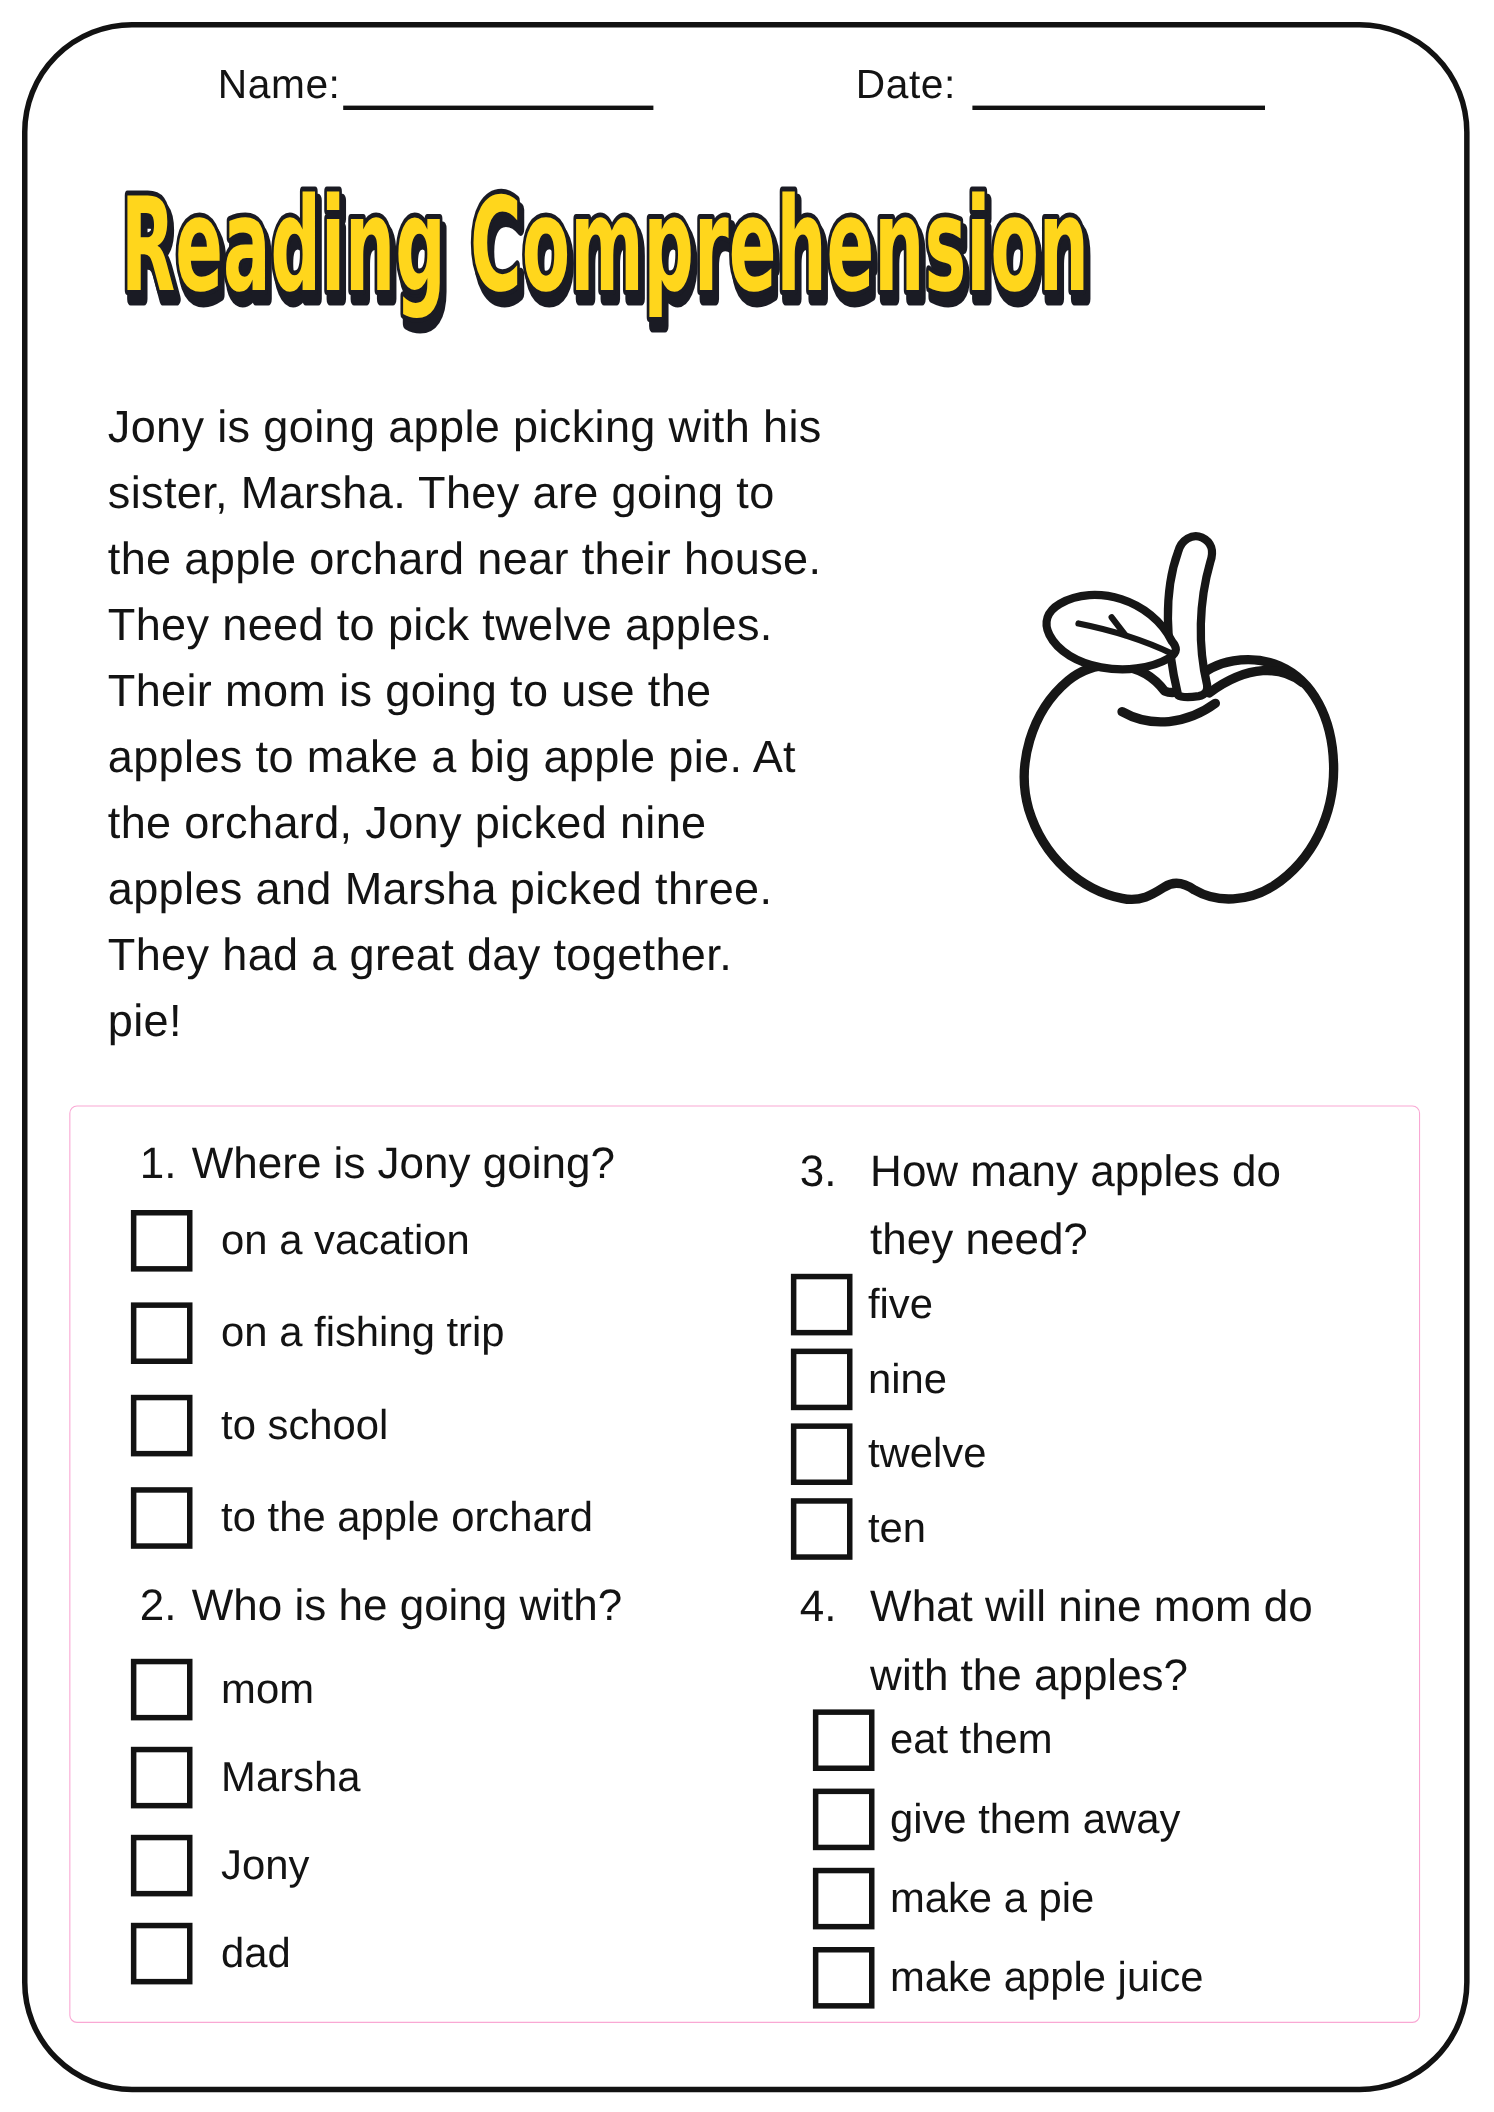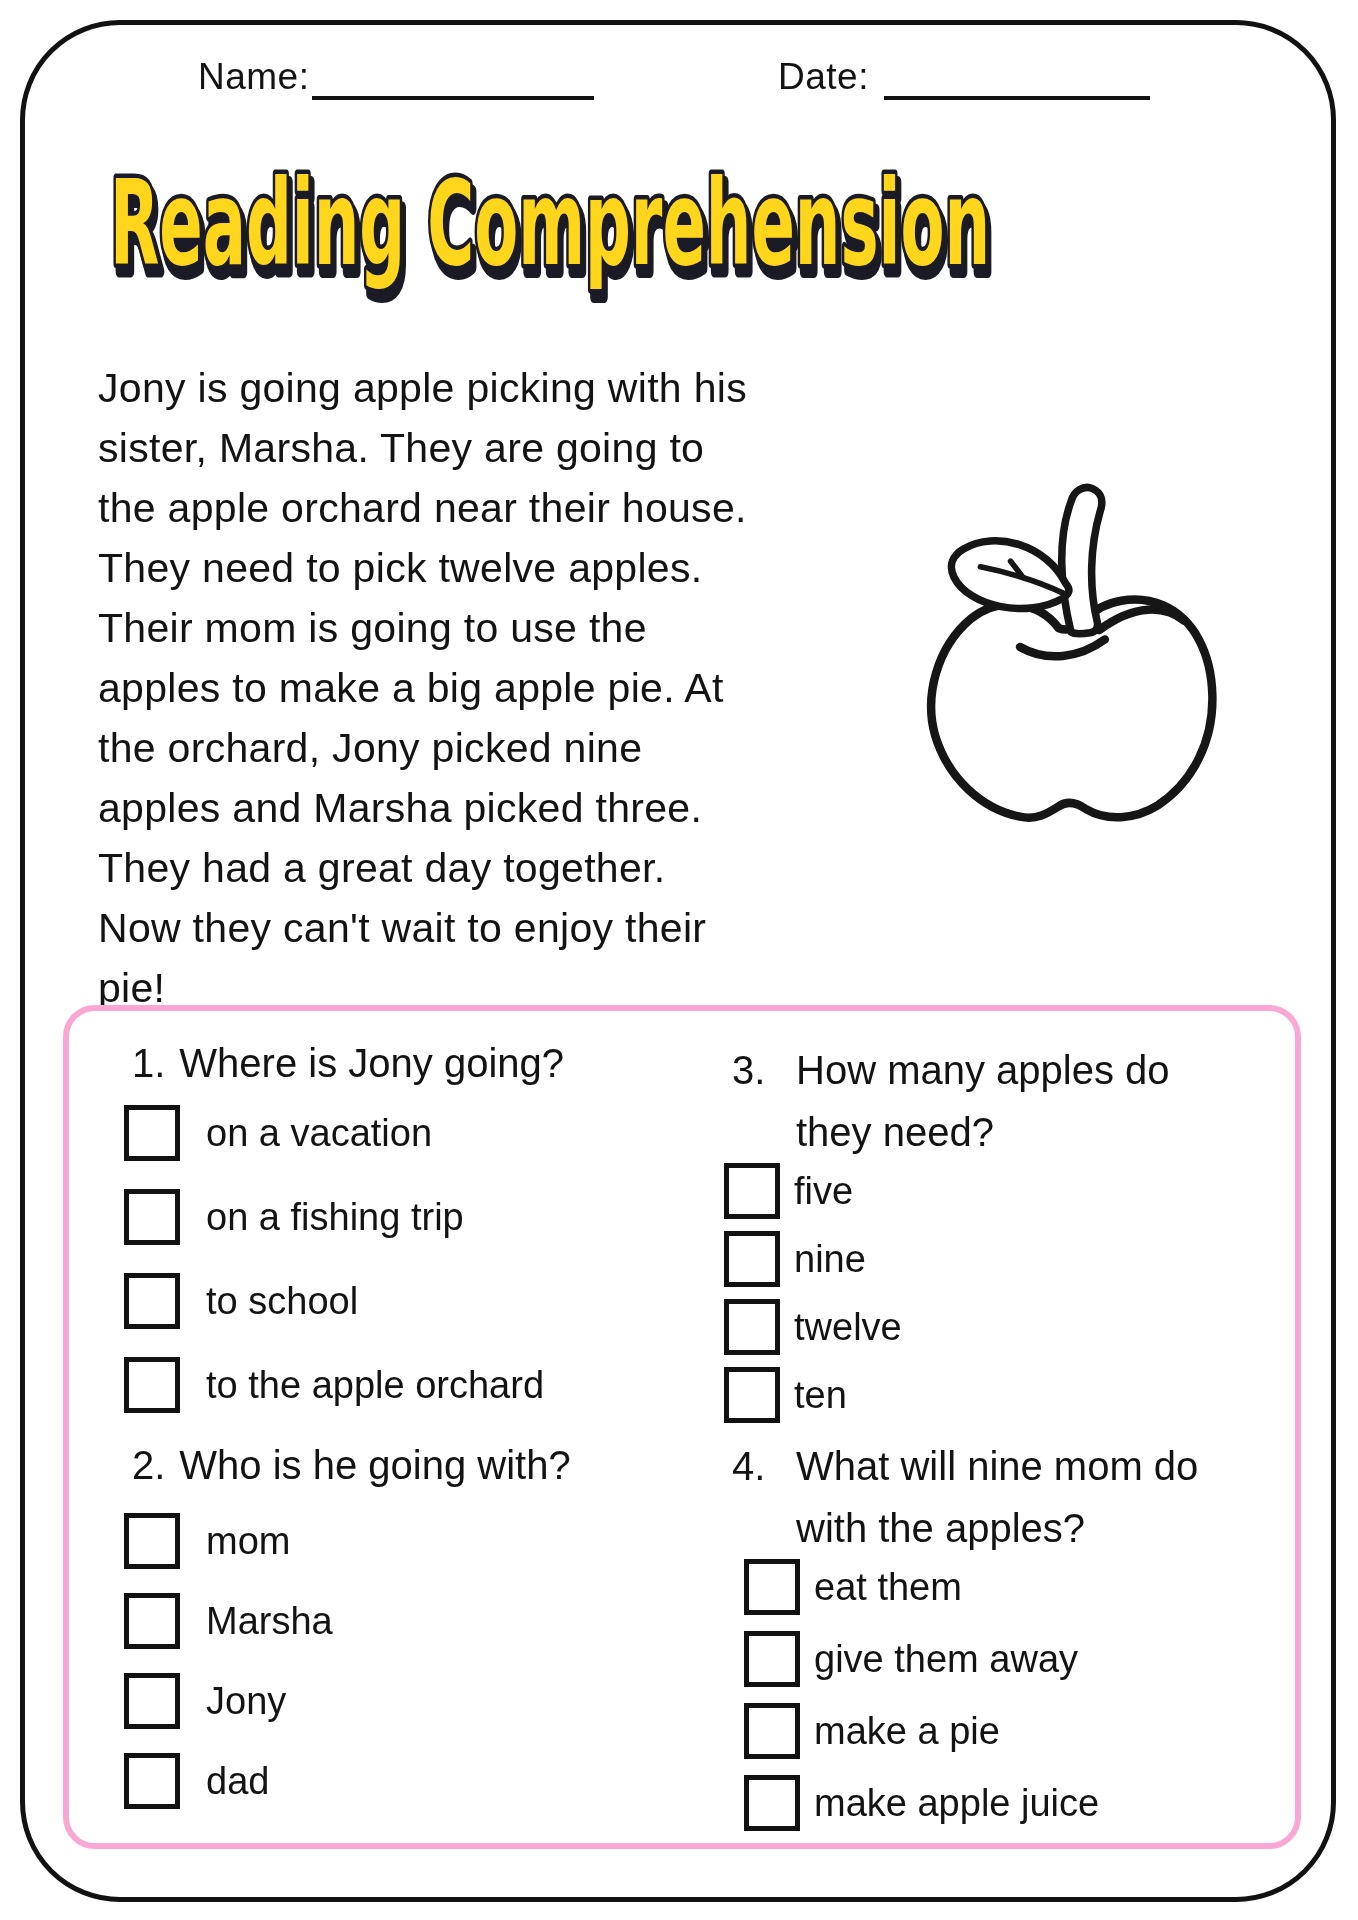--- a/index.html
+++ b/index.html
@@ -22,21 +22,21 @@
   .title-wrap{position:absolute;left:50px;top:146px;width:1000px;height:160px;}
   
   .passage{position:absolute;left:98px;top:334px;width:680px;
     font-size:41px;line-height:60px;letter-spacing:.3px;margin-top:24px;}
   .passage div{white-space:nowrap;}
   
   .apple{position:absolute;left:905px;top:432px;}
   
   .qbox{
     position:absolute;left:63px;top:1005px;width:1226px;height:832px;
-    border:6px solid #f9a8d4;border-radius:32px;
+    border:1px solid #f9a8d4;border-radius:7px;
   }
   .col{position:absolute;top:28px;}
   .col-left{left:55px;width:540px;}
   .col-right{left:655px;width:560px;}
   .qhead{font-size:40px;line-height:48px;margin:0 0 18px 8px;white-space:nowrap;}
   .qhead .qnum{margin-right:14px;}
   .qhead2{margin-top:0;margin-bottom:24px;}
   .qhead-wrap{display:flex;margin:0 0 0 8px;font-size:40px;line-height:62px;}
   .qhead-wrap .qnum{flex:0 0 64px;}
   .qhead-wrap .qtxt{width:440px;}
@@ -84,21 +84,20 @@
     <div>Their mom is going to use the</div>
 
     <div>apples to make a big apple pie. At</div>
 
     <div>the orchard, Jony picked nine</div>
 
     <div>apples and Marsha picked three.</div>
 
     <div>They had a great day together.</div>
 
-    <div>Now they can't wait to enjoy their</div>
 
     <div>pie!</div>
   </div>
 
 <div class="apple">
   <svg width="330" height="396" viewBox="0 0 350 420">
     <g fill="none" stroke="#161616" stroke-width="9" stroke-linecap="round" stroke-linejoin="round">
       <path d="M 163,208 C 142,180 100,174 70,198 C 34,228 20,280 32,322
                C 46,368 82,400 122,408 C 140,412 152,404 163,397
                C 172,391 182,393 192,400 C 214,413 244,411 268,396

